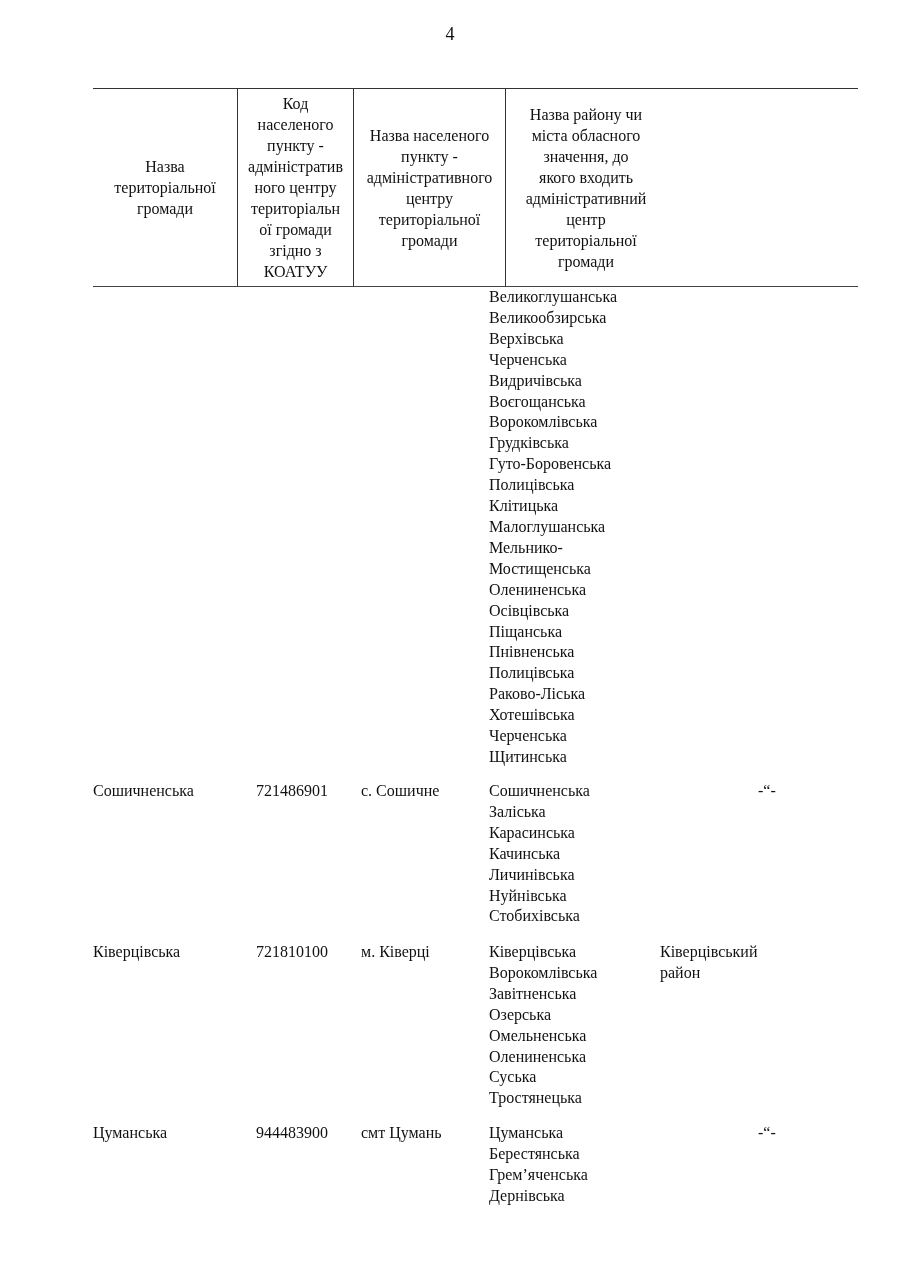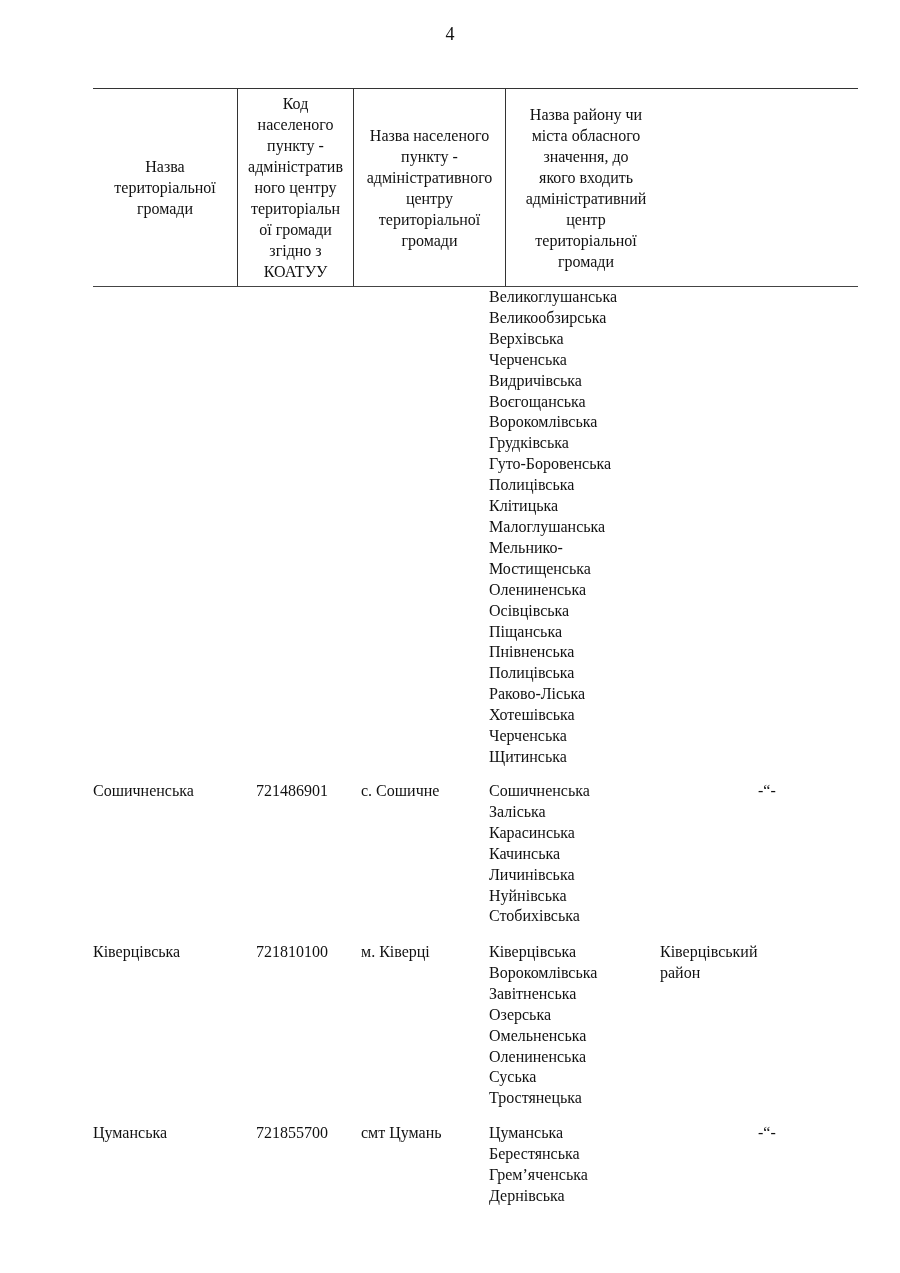--- a/index.html
+++ b/index.html
@@ -140,21 +140,21 @@
       <span class="member">Олениненська</span>
       <span class="member">Суська</span>
       <span class="member">Тростянецька</span>
     </div>
   <div class="col-district" style="white-space:pre-line;">Ківерцівський
 район</div>
 </div>
 
 <div class="row" style="top:1123px;">
   <div class="col-name">Цуманська</div>
-  <div class="col-code">721855700</div>
+  <div class="col-code">944483900</div>
   <div class="col-center">смт Цумань</div>
   <div class="col-members">
       <span class="member">Цуманська</span>
       <span class="member">Берестянська</span>
       <span class="member">Грем’яченська</span>
       <span class="member">Дернівська</span>
     </div>
   <div class="col-district ditto">-“-</div>
 </div>
 

